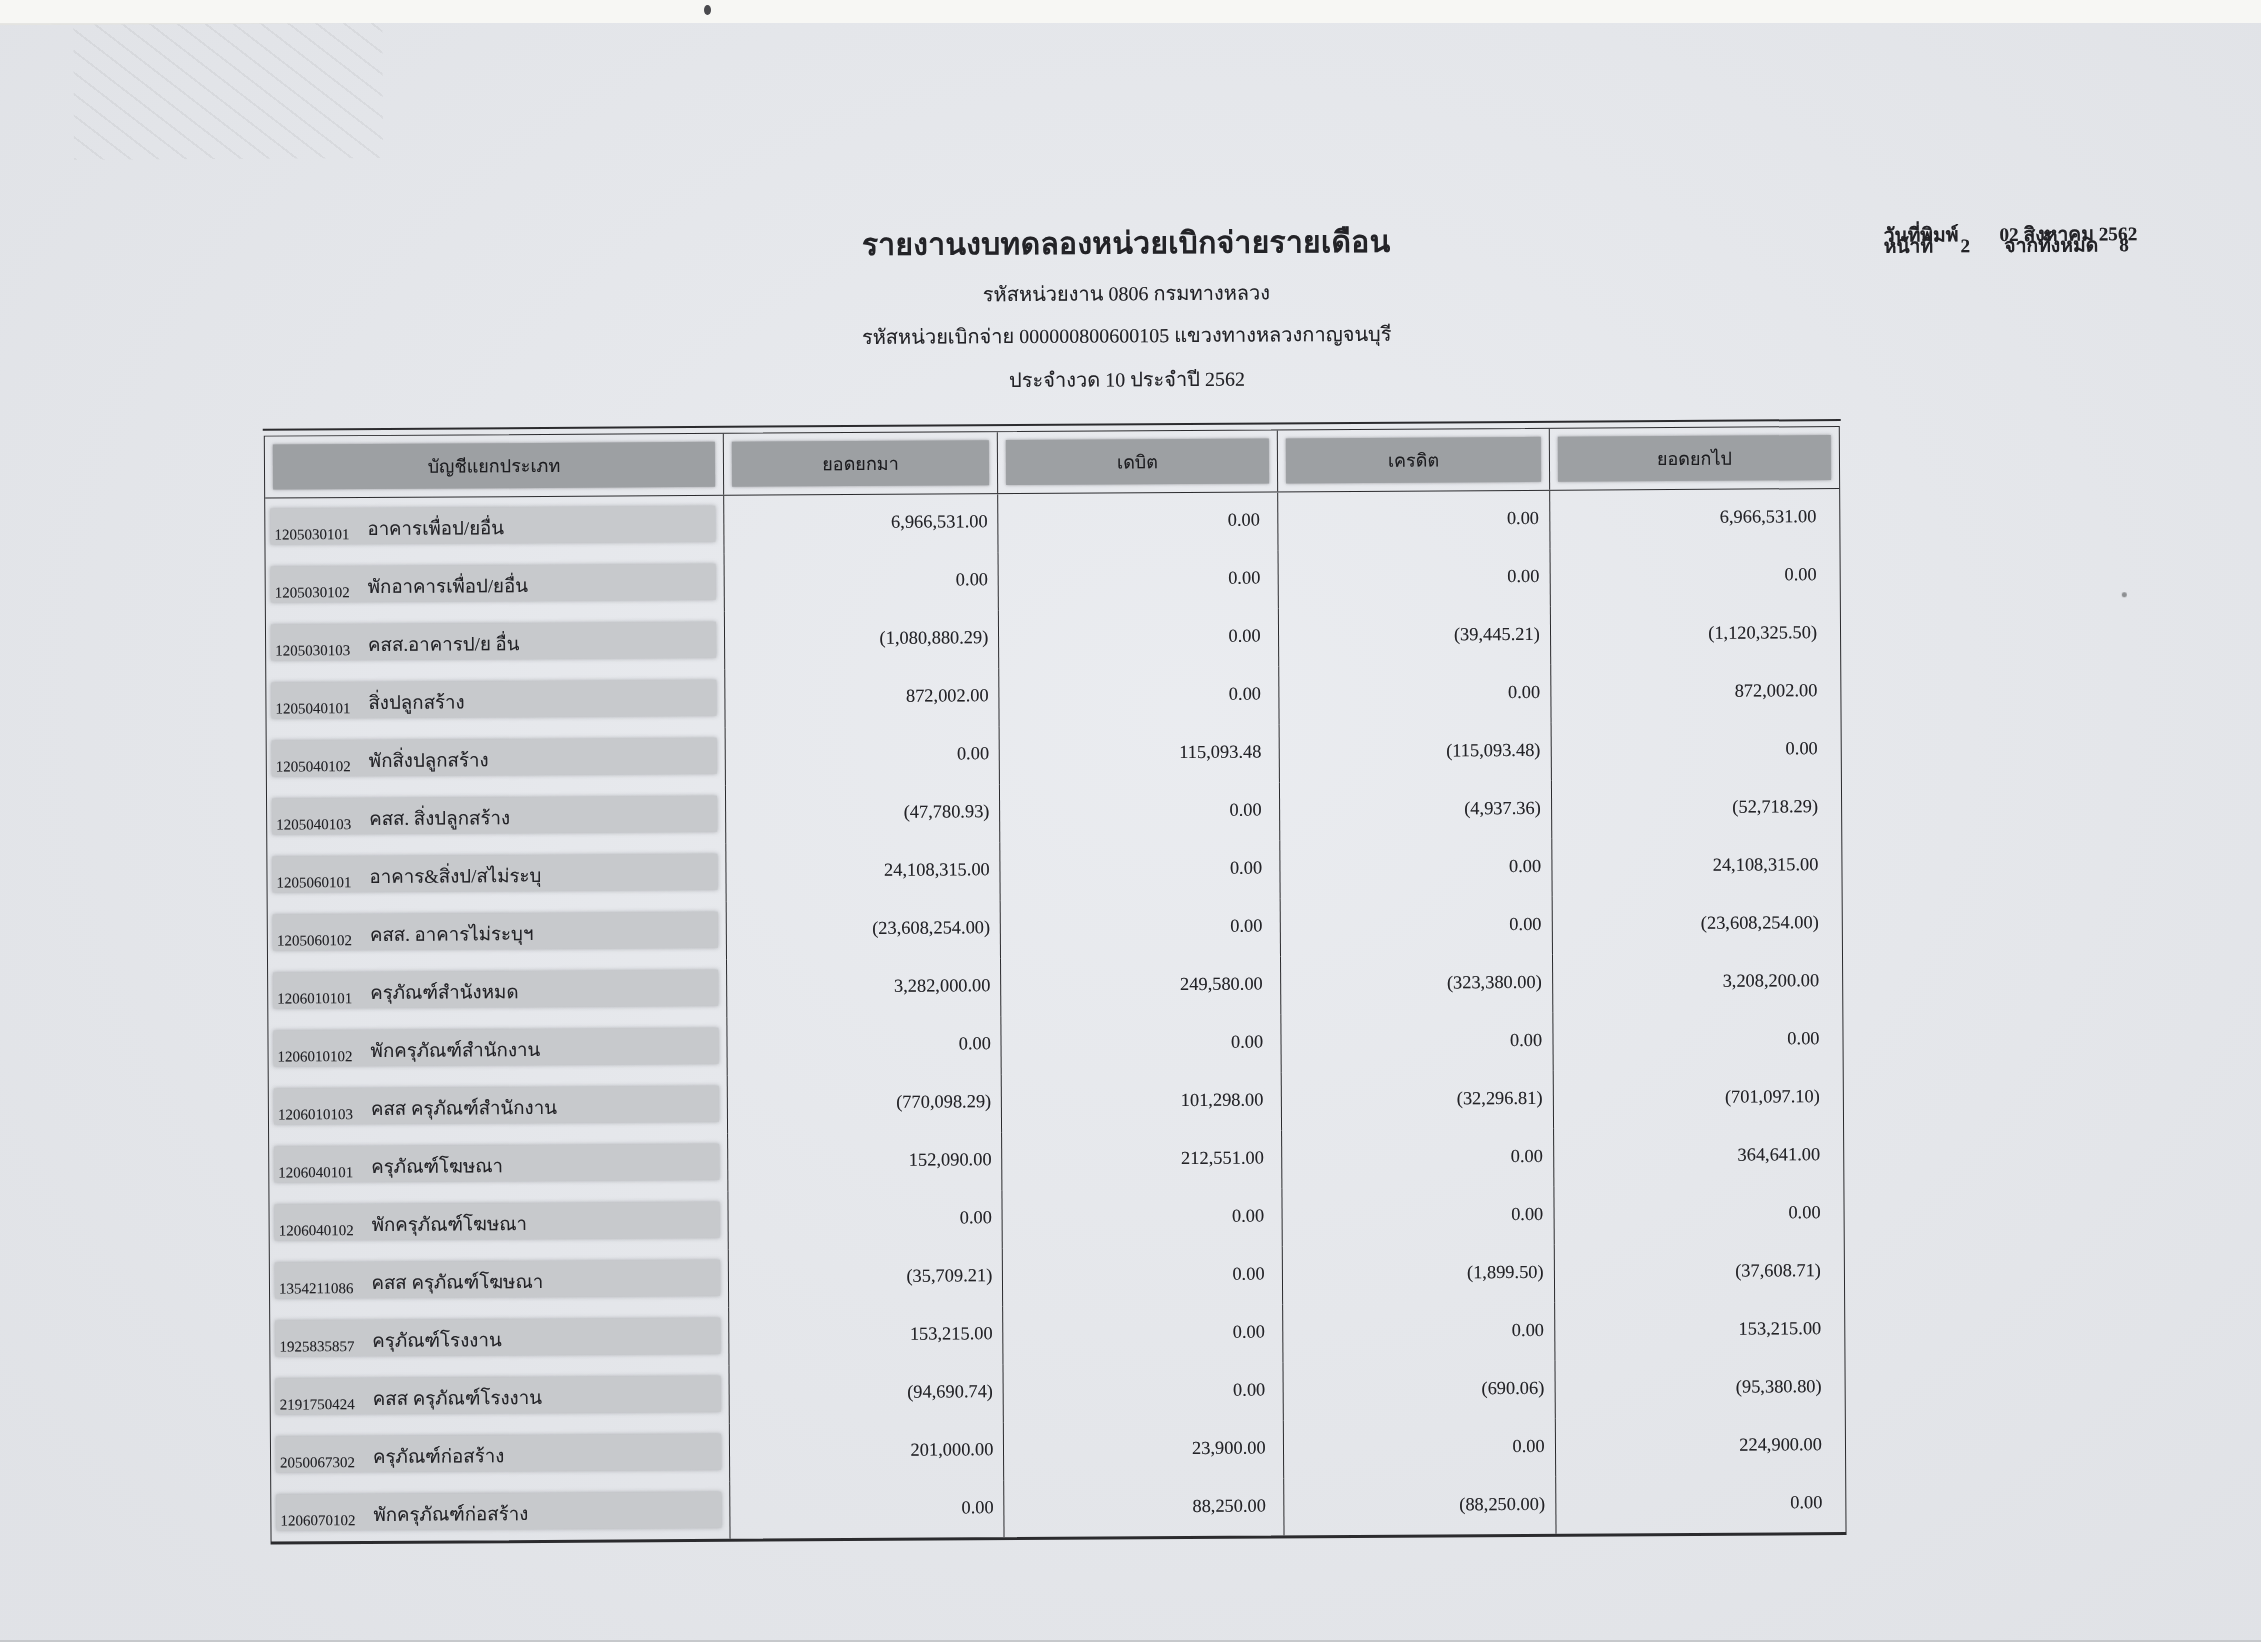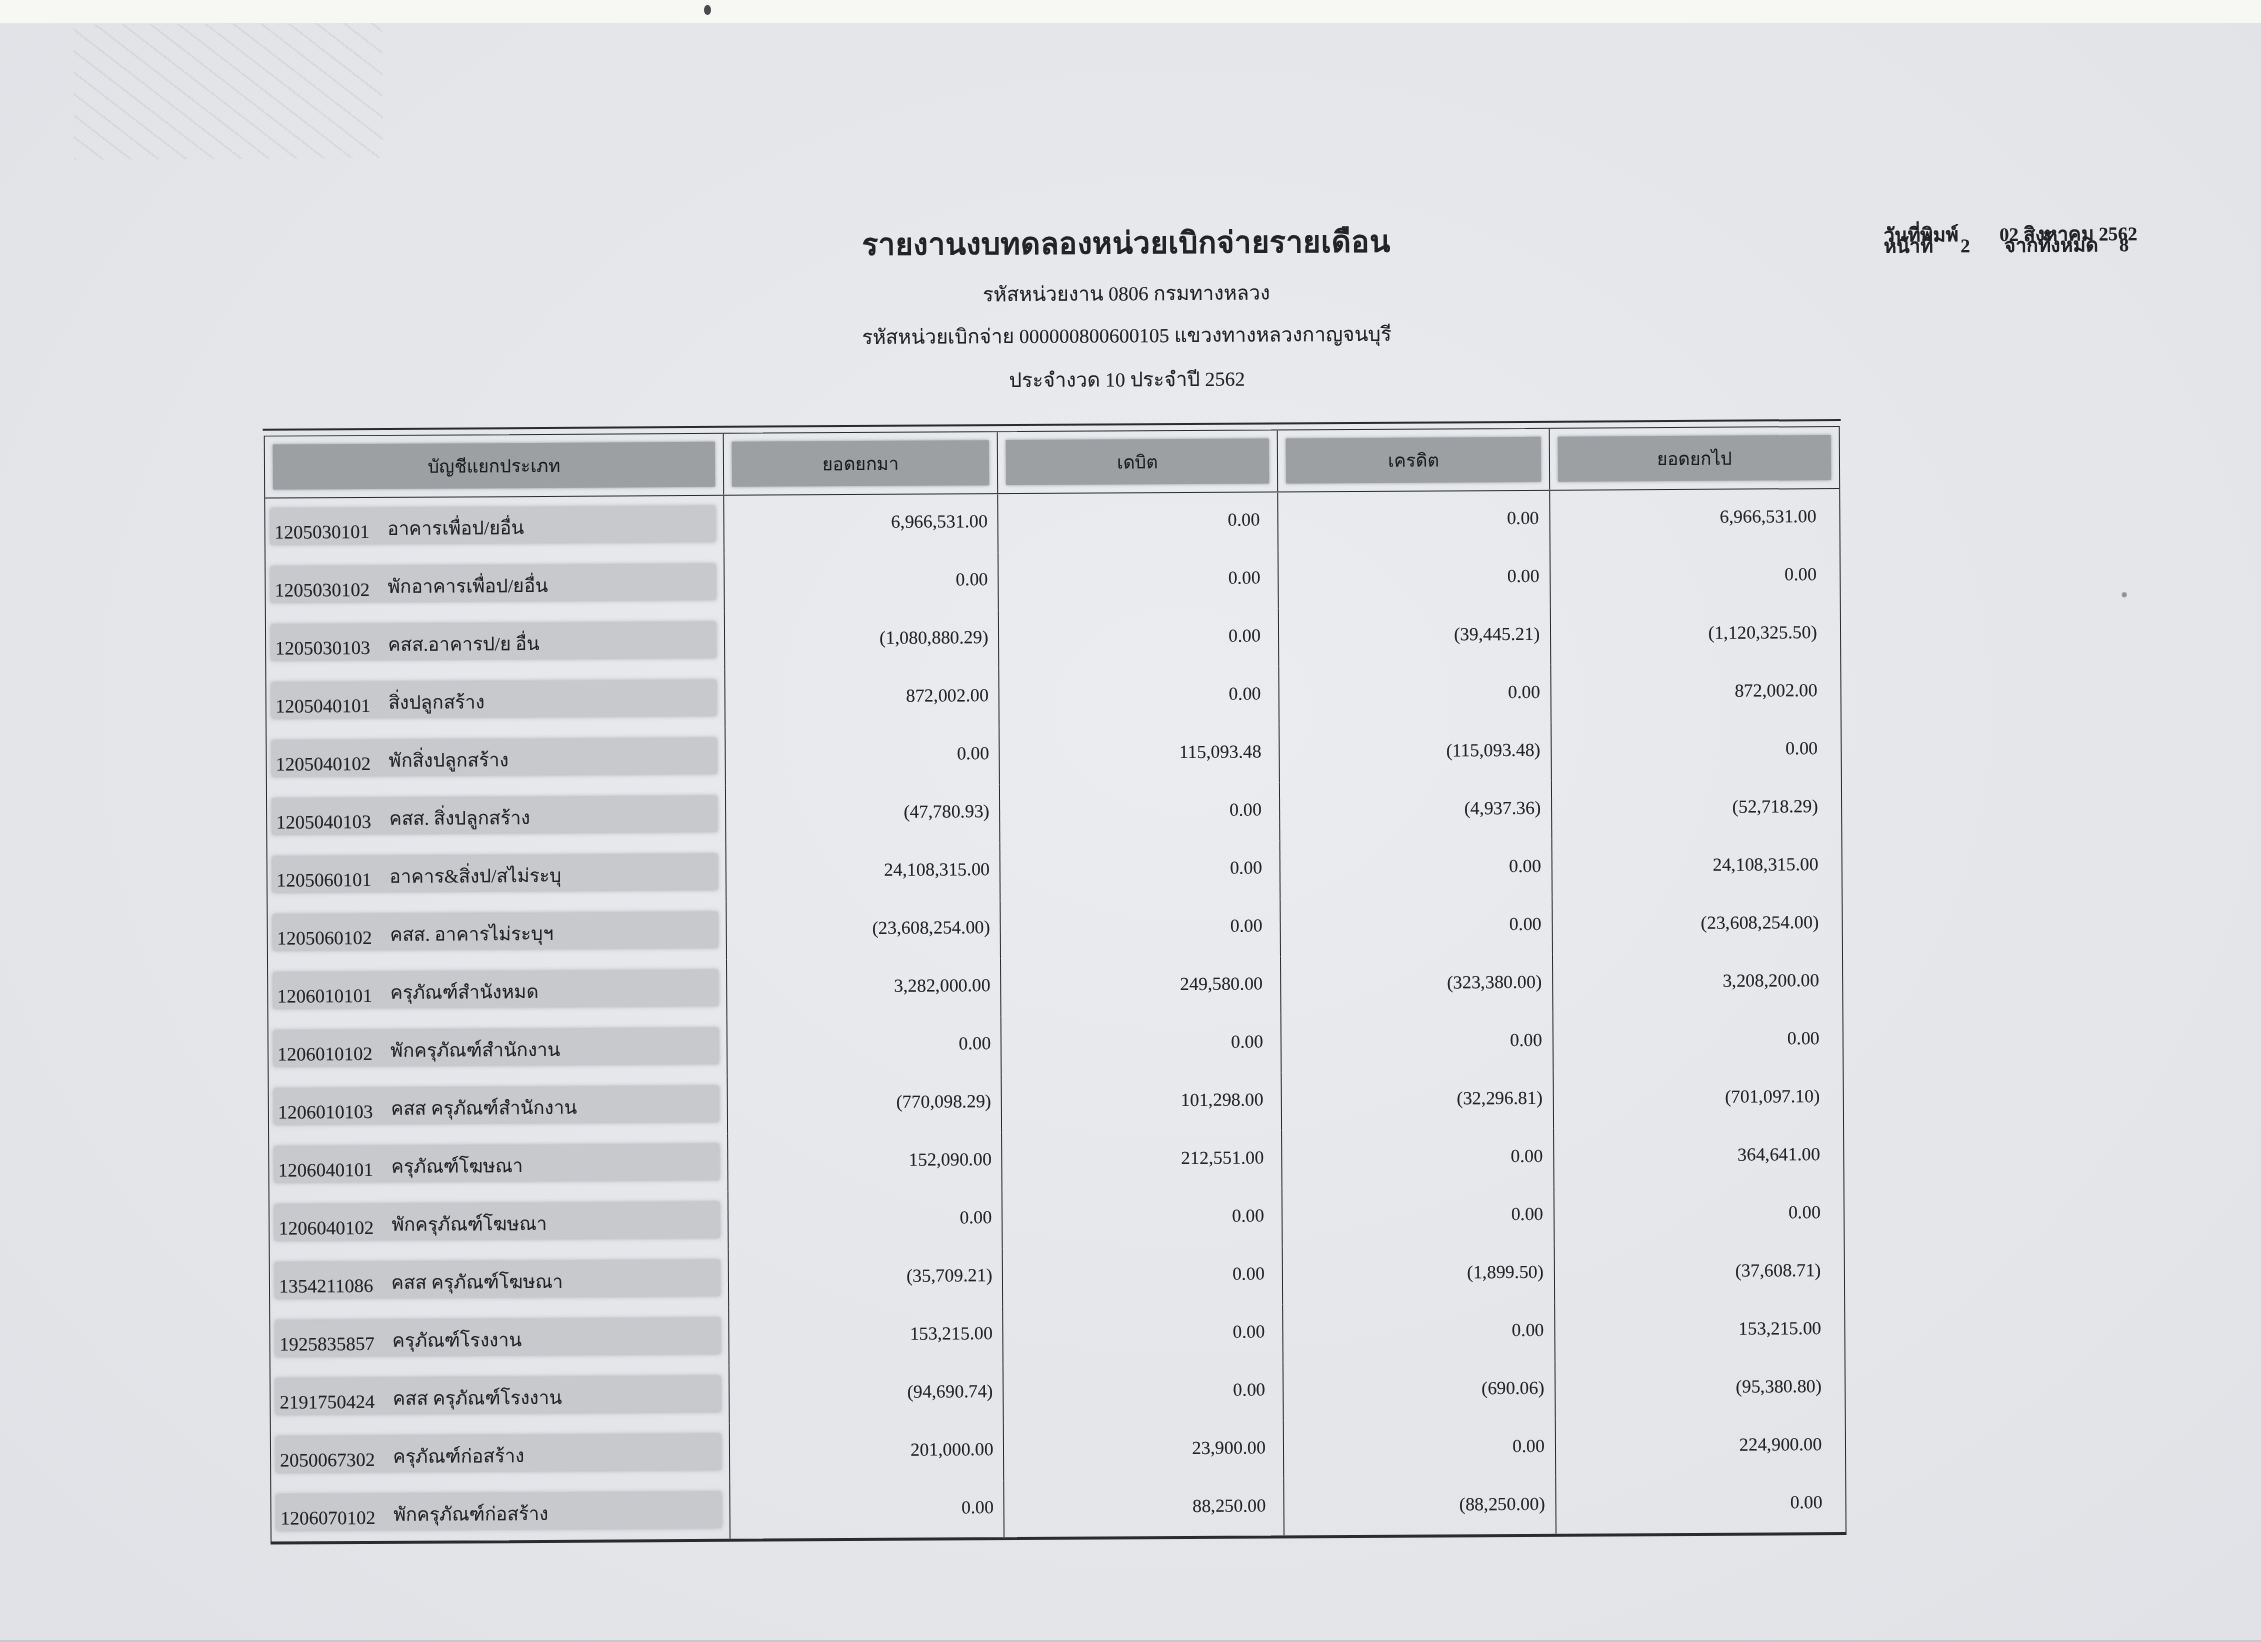--- a/index.html
+++ b/index.html
@@ -78,21 +78,21 @@
   }
   .tbody{height:calc(100% - 62px); overflow:hidden;}
   .trow{display:grid; grid-template-columns:458px 274px 280px 272px 1fr; height:58px;}
   .cell{border-left:1.3px solid var(--line); box-sizing:border-box;}
   .cell:first-child{border-left:none;}
   .c-acct{position:relative; display:flex; align-items:flex-end; padding:0 0 13px 9px;}
   .band{
     position:absolute; left:4.5px; right:7.7px; top:9.7px; height:36px;
     background:var(--band); box-shadow:0 0 4.5px rgba(120,122,126,.55);
   }
-  .code{position:relative; font-size:19px; margin-right:18px;}
+  .code{position:relative; font-size:15px; margin-right:18px;}
   .acct-name{position:relative; font-size:18.7px;}
   .num{font-size:18.4px; text-align:right; padding-top:17.4px;}
   .n-open{padding-right:9.7px;}
   .n-debit{padding-right:17.4px;}
   .n-credit{padding-right:10.3px;}
   .n-close{padding-right:23px;}
 
   
   .top-strip{position:absolute; left:0; top:0; width:2261px; height:23px; background:var(--scanner);}
 </style>

